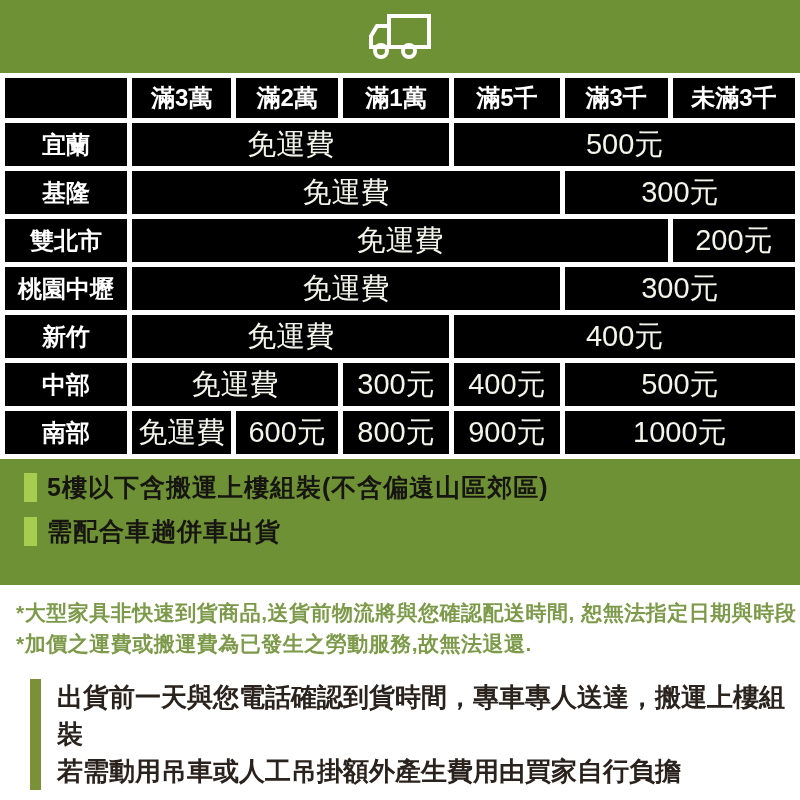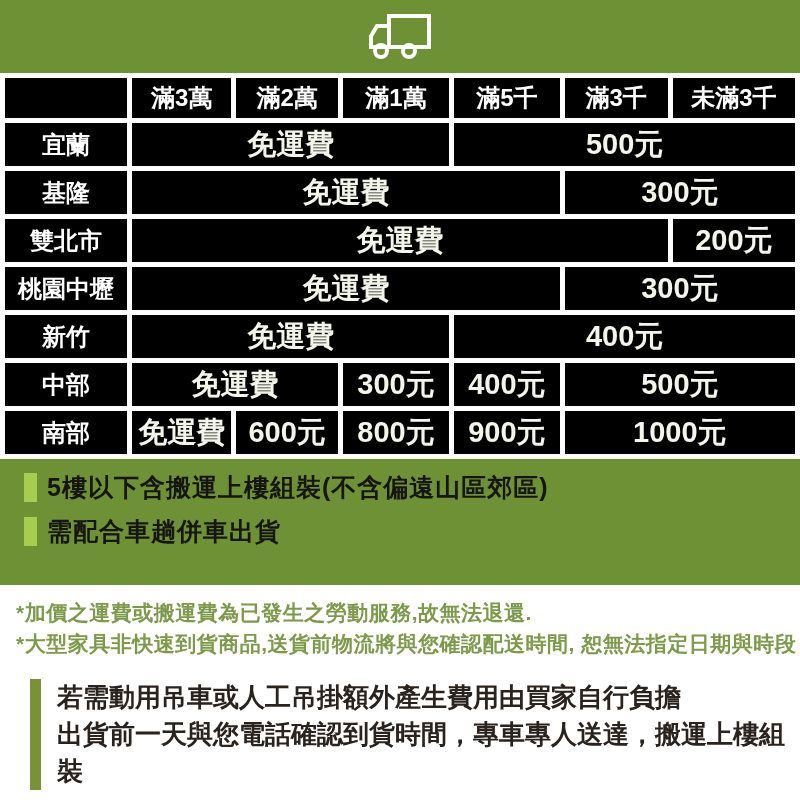--- a/index.html
+++ b/index.html
@@ -61,21 +61,21 @@
   }
   table.fee tbody th{
     height:43px;
     color:#ffffff;
     font-size:24px;
     font-weight:bold;
   }
   table.fee tbody td{
     color:#f3f5ea;
     font-size:29px;
-    font-weight:bold;
+    font-weight:normal;
     margin-top:12px;
   }
   
   .green-notes{padding:12px 0 0 24px;}
   .green-note{
     display:flex;
     align-items:center;
     gap:10px;
     margin-bottom:11px;
   }
@@ -207,27 +207,27 @@
         <span class="sq"></span>
         <span class="txt">需配合車趟併車出貨</span>
       </div>
     </div>
 
   </div>
 
   <div class="white-panel">
 
     <div class="footnotes">
+      <div class="footnote">*大型家具非快速到貨商品,送貨前物流將與您確認配送時間, 恕無法指定日期與時段</div>
       <div class="footnote">*加價之運費或搬運費為已發生之勞動服務,故無法退還.</div>
-      <div class="footnote">*大型家具非快速到貨商品,送貨前物流將與您確認配送時間, 恕無法指定日期與時段</div>
     </div>
 
     <div class="delivery">
       <div class="bar"></div>
       <div class="lines">
+        <div>出貨前一天與您電話確認到貨時間，專車專人送達，搬運上樓組裝</div>
         <div>若需動用吊車或人工吊掛額外產生費用由買家自行負擔</div>
-        <div>出貨前一天與您電話確認到貨時間，專車專人送達，搬運上樓組裝</div>
       </div>
     </div>
 
   </div>
 
 </div>
 
 </body></html>

